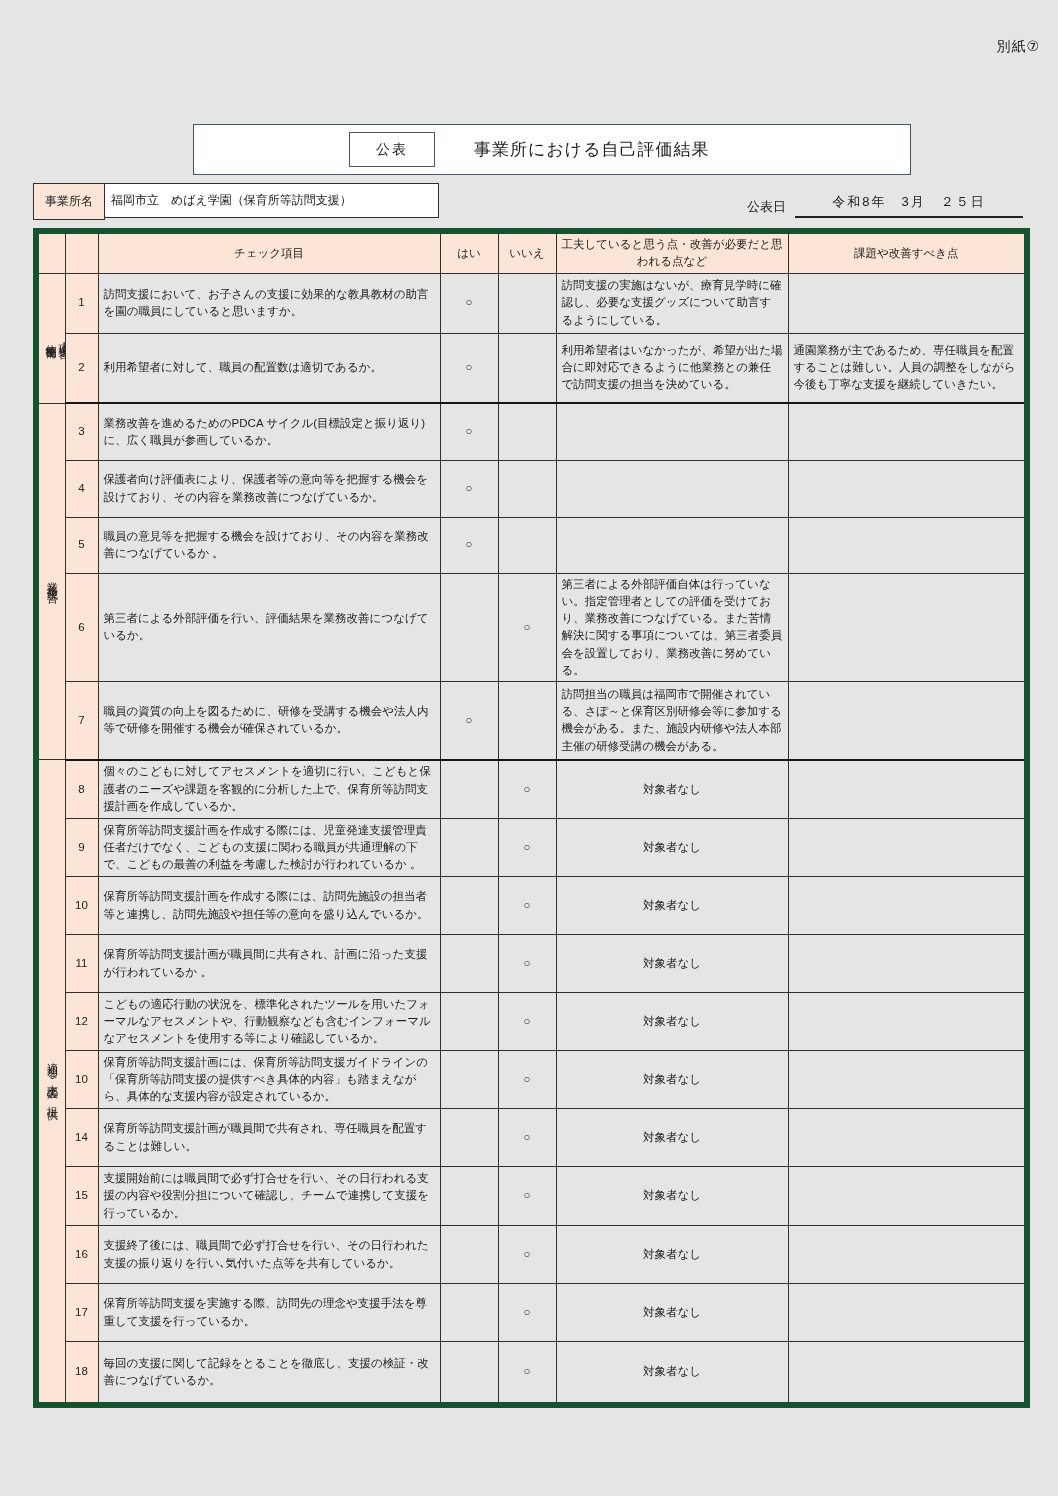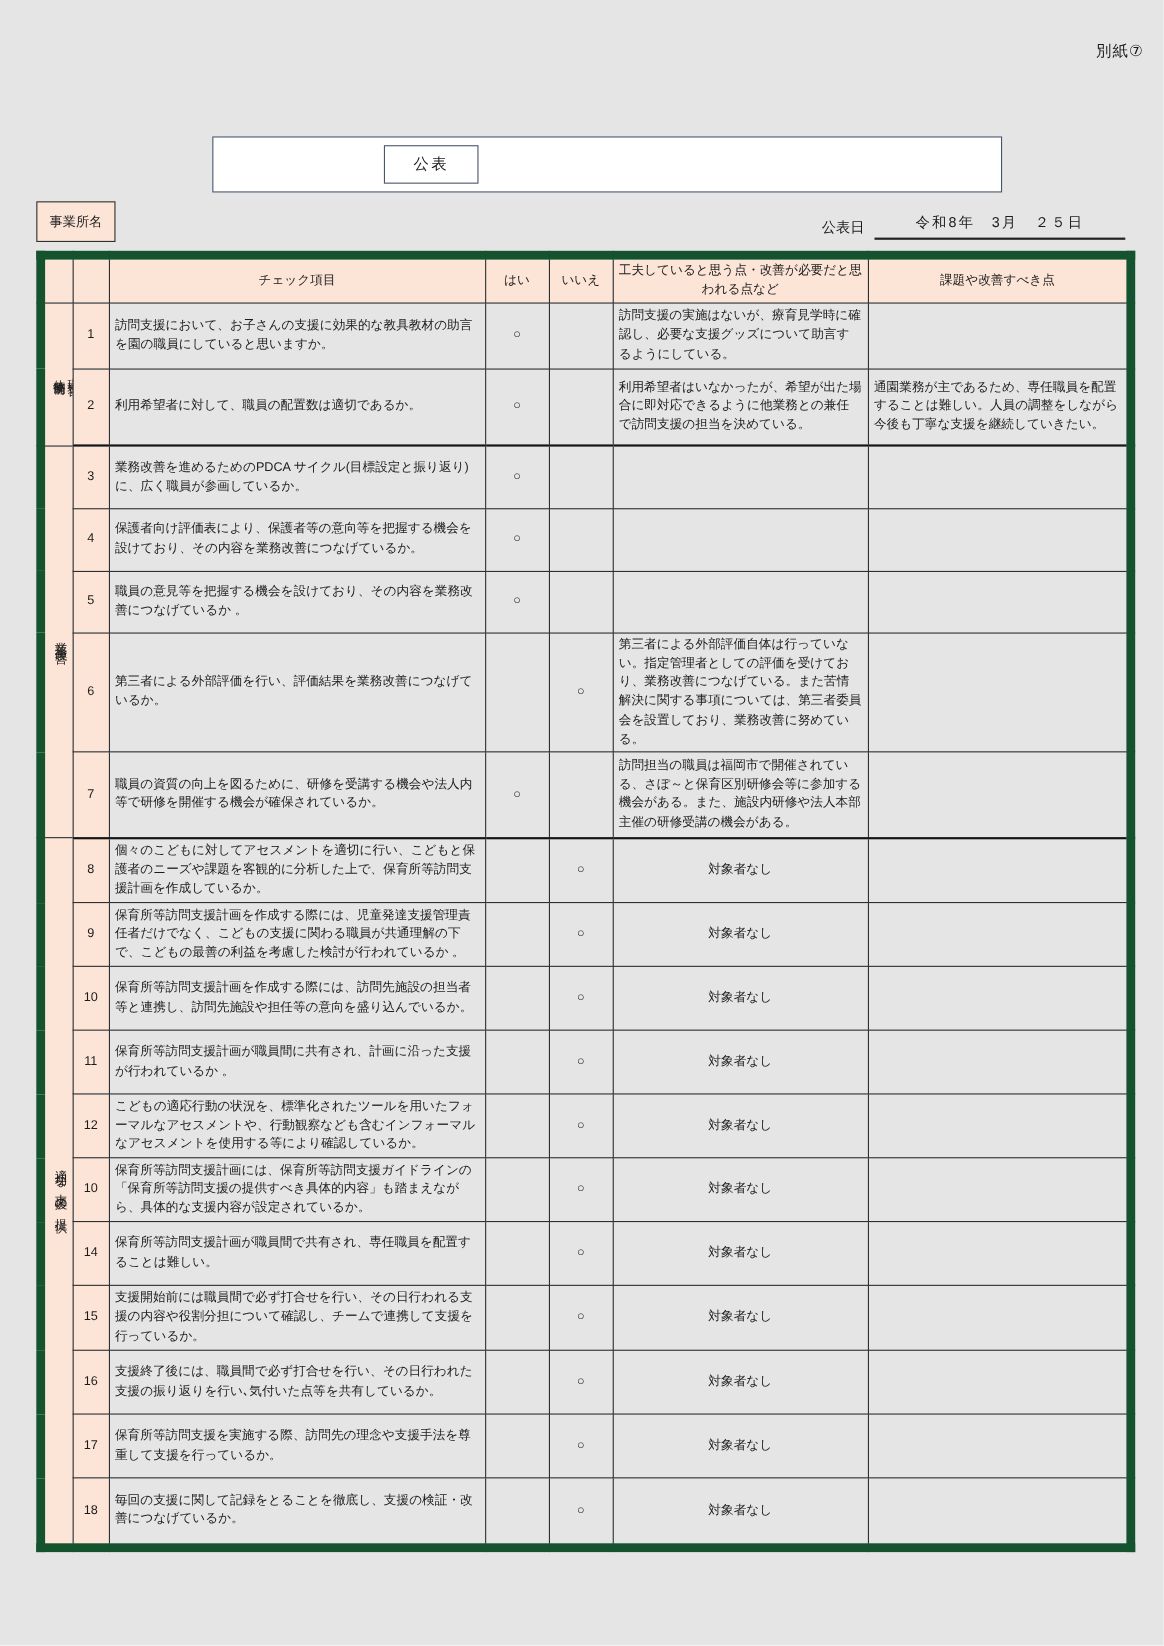--- a/index.html
+++ b/index.html
@@ -20,21 +20,21 @@
   .office-label{width:70px;height:35px;background:#fce4d6;border:1.7px solid #2f2f2f;
     display:flex;align-items:center;justify-content:center;font-size:12px;}
   .office-value{width:333px;height:35px;background:#fff;border:1.7px solid #2f2f2f;border-left:none;
     display:flex;align-items:center;padding-left:6px;font-size:12px;box-sizing:border-box;width:334px;}
 
   .pub-date-label{position:absolute;left:747px;top:198px;font-size:13px;}
   .pub-date-value{position:absolute;left:795px;top:193px;width:228px;text-align:center;
     font-size:13px;letter-spacing:2px;padding-bottom:5px;border-bottom:2px solid #222;}
 
   table.eval{position:absolute;left:33px;top:228px;width:991px;border-collapse:collapse;
-    table-layout:fixed;border:8px solid #14532d;}
+    table-layout:fixed;border:6px solid #14532d;}
   table.eval td{border:1.5px solid #2f2f2f;padding:2px 5px;font-size:11.5px;line-height:1.5;
     vertical-align:middle;word-break:break-all;overflow:hidden;}
   .pink{background:#fce4d6;}
   td.hdr{text-align:center;font-size:12px;line-height:1.45;padding:2px 4px;}
   td.cat{text-align:center;padding:1px;}
   td.catend{border-bottom:2.2px solid #161616;}
   .cat-label{writing-mode:vertical-rl;text-orientation:upright;white-space:pre-line;
     display:inline-block;letter-spacing:3px;font-size:11.5px;line-height:1.35;}
   .cat-a .cat-label{font-size:11px;line-height:1.18;letter-spacing:1px;}
   td.num{text-align:center;font-size:12px;}
@@ -45,24 +45,26 @@
 </style>
 </head>
 <body>
 
 <div class="sheet">
 
   <div class="corner-note">別紙⑦</div>
 
   <div class="title-box">
     <div class="publish-stamp">公表</div>
+    <div class="page-title">事業所における自己評価結果</div>
   </div>
 
   <div class="office-row">
     <div class="office-label">事業所名</div>
+    <div class="office-value">福岡市立　めばえ学園（保育所等訪問支援）</div>
   </div>
 
   <div class="pub-date-label">公表日</div>
   <div class="pub-date-value">令和8年　3月　２５日</div>
 
   <table class="eval">
     <colgroup>
       <col style="width:29px">
         <col style="width:33px">
         <col style="width:342px">

